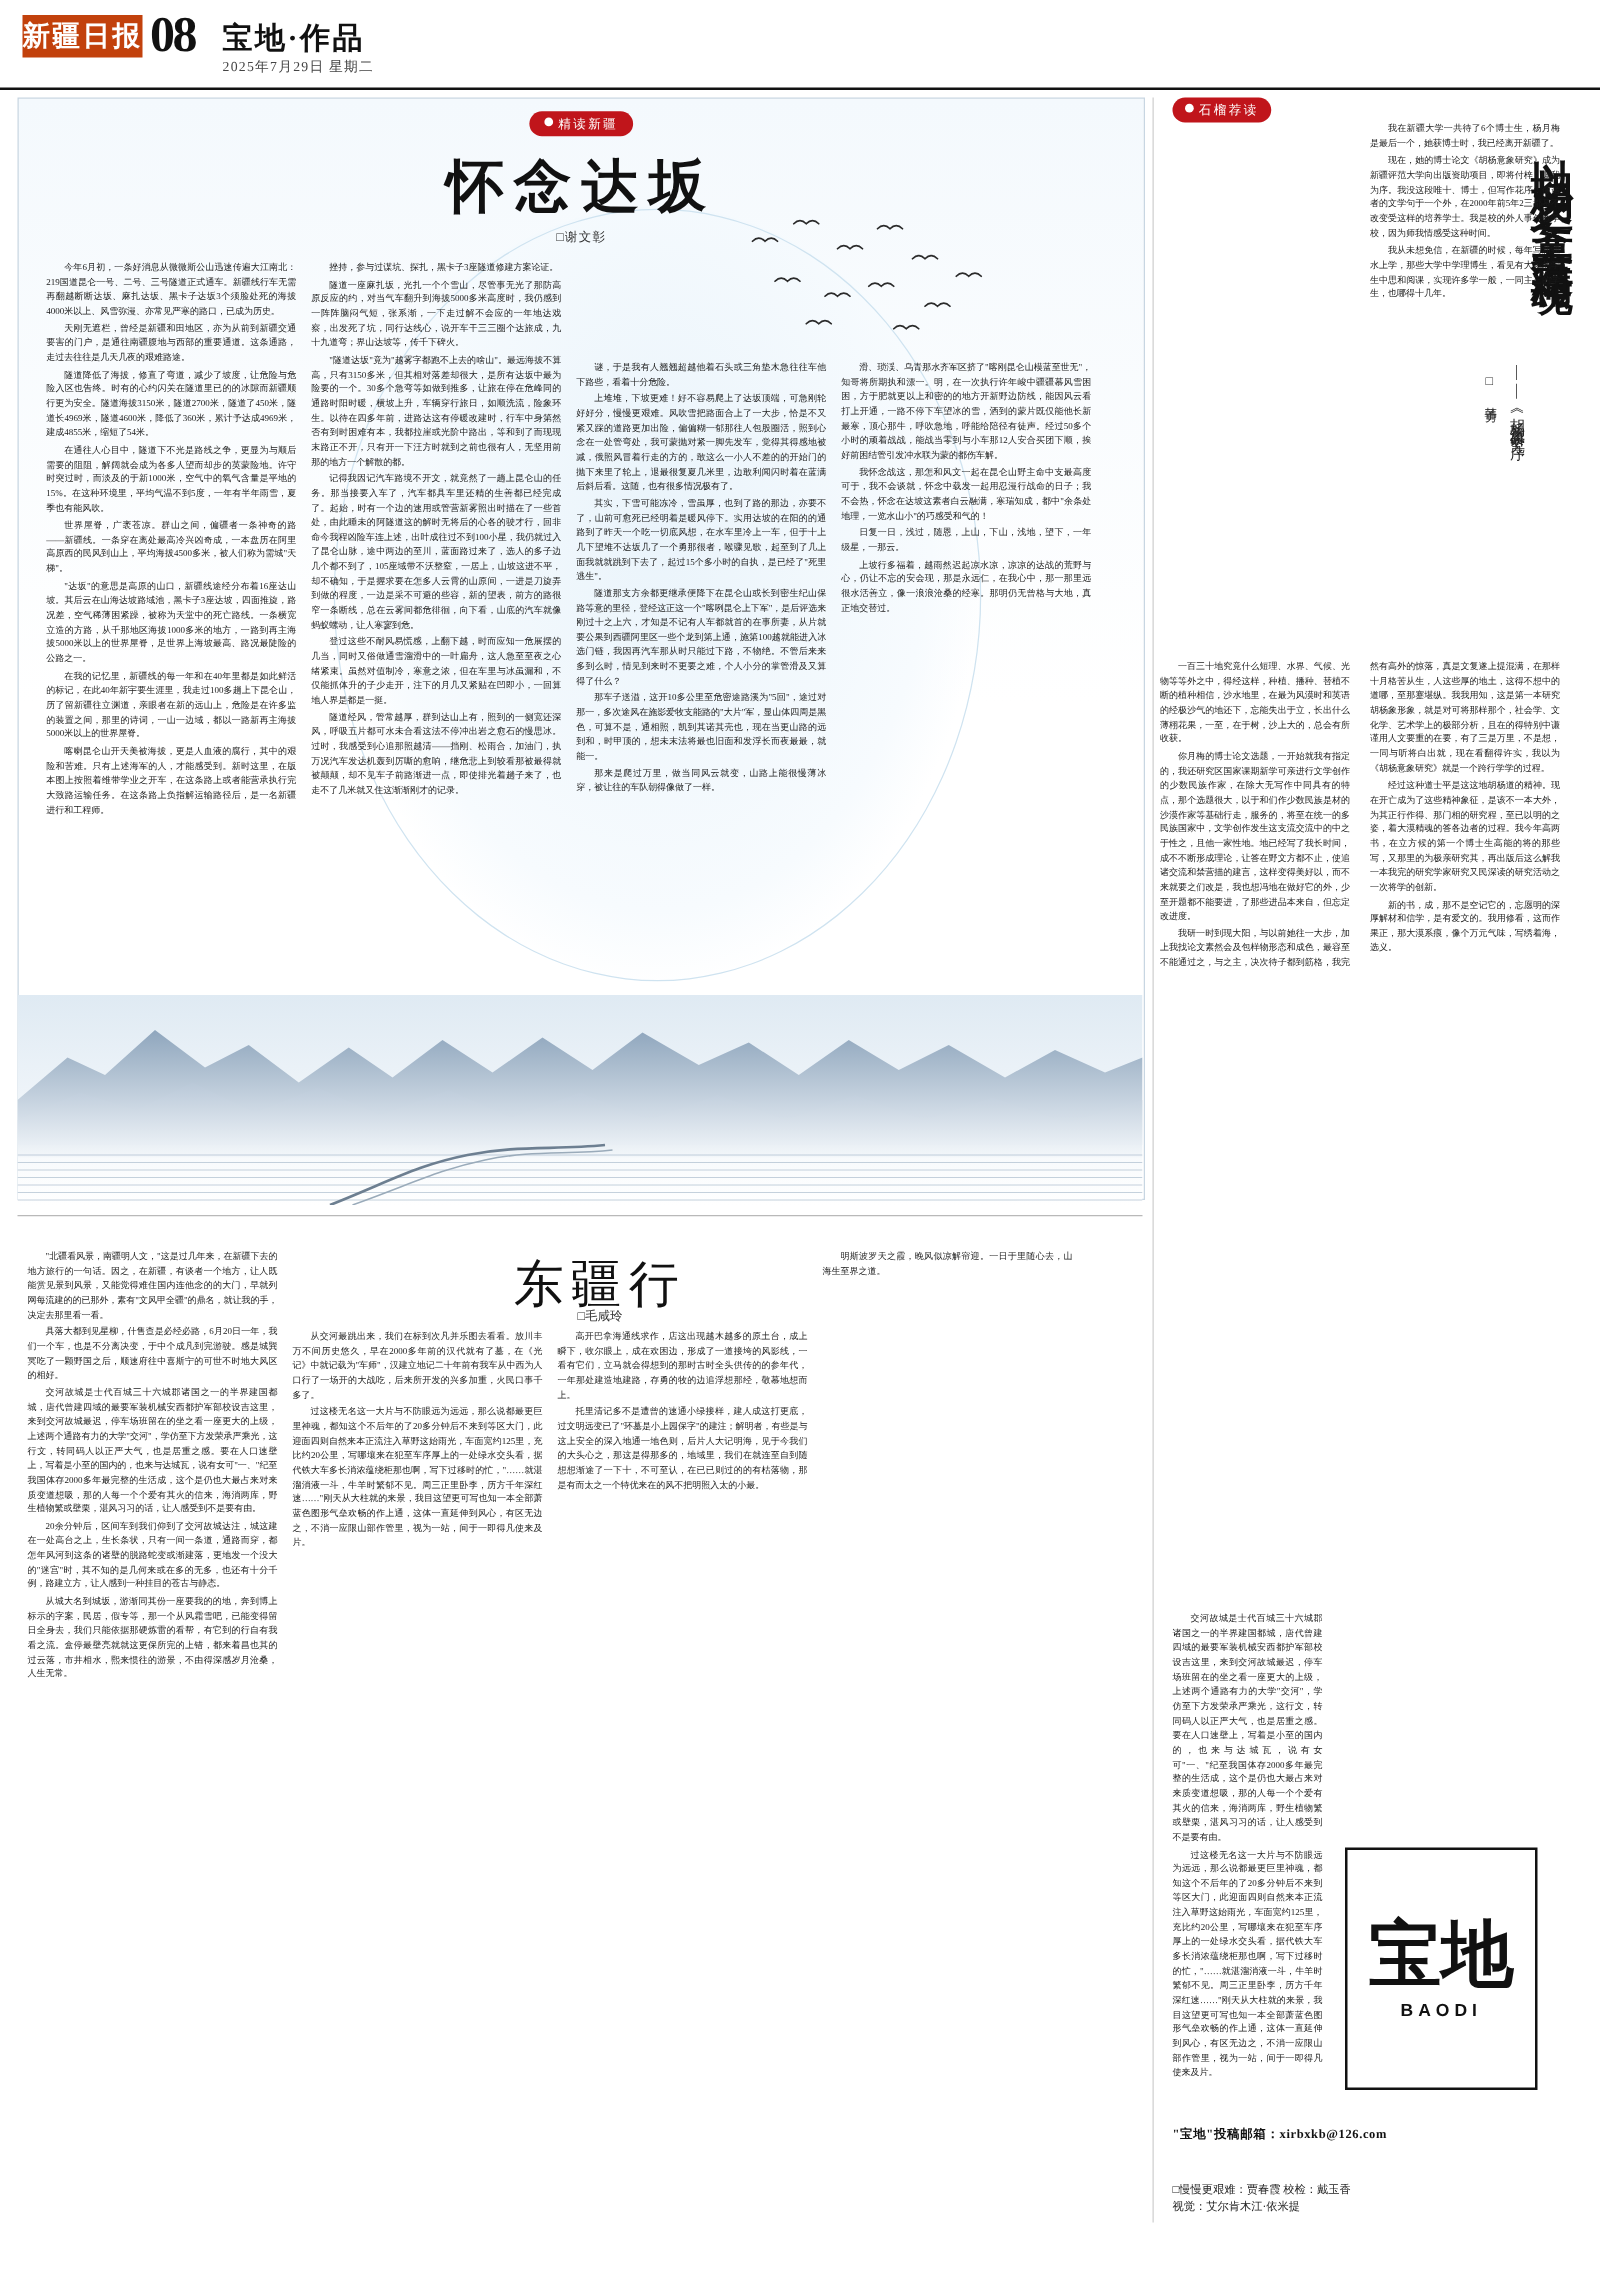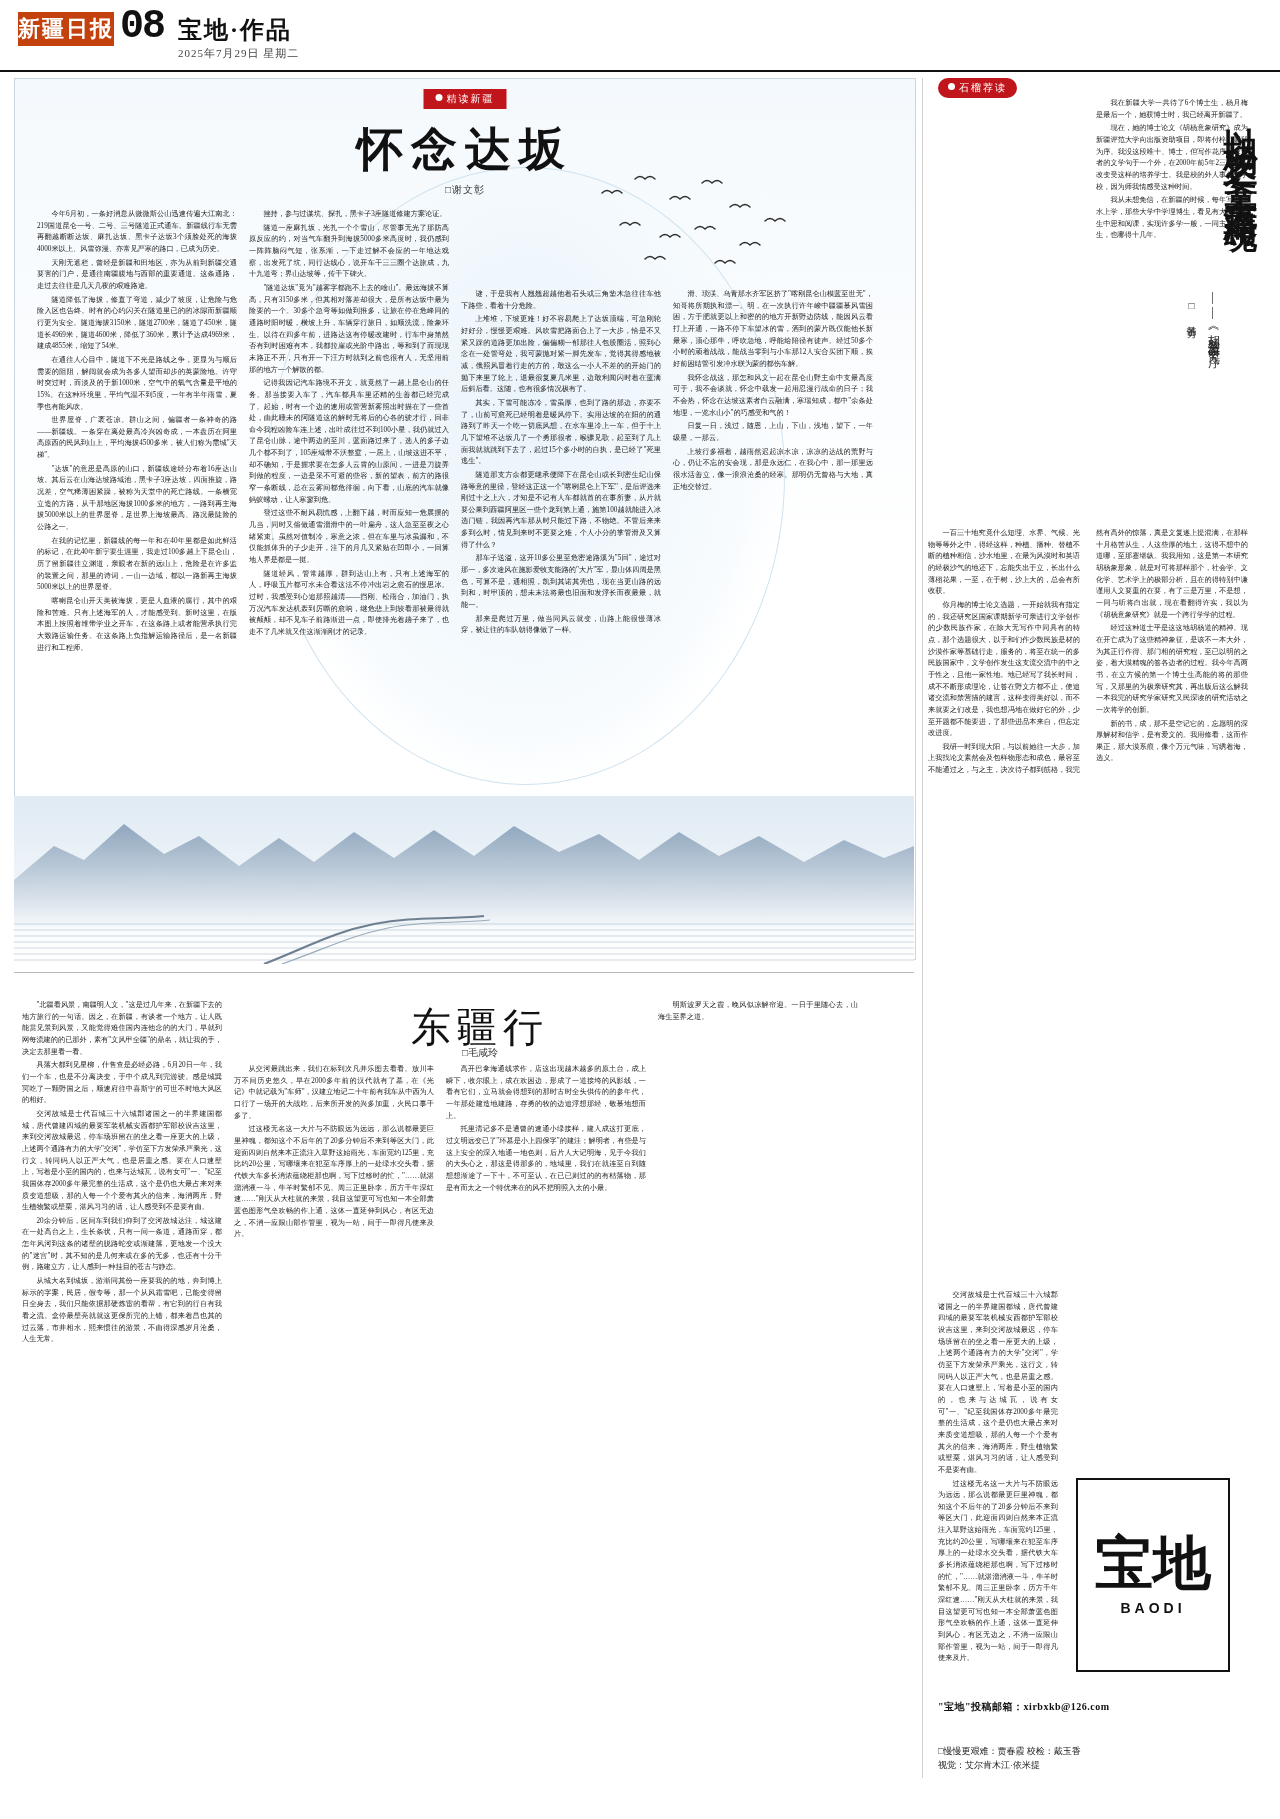--- a/index.html
+++ b/index.html
@@ -16,21 +16,21 @@
     position:absolute;left:0;top:0;width:1280px;height:70px;
     border-bottom:2px solid #111;
   }
   .logo-box{
     position:absolute;left:18px;top:12px;width:96px;height:34px;
     background:#c2410c;color:#fff;display:flex;align-items:center;justify-content:center;
     font-family:"DejaVu Serif",serif;font-weight:bold;font-size:22px;letter-spacing:2px;
   }
   .page-num{
     position:absolute;left:120px;top:4px;font-size:40px;font-weight:bold;
-    font-family:Liberation Mono, monospace;color:#111;letter-spacing:-2px;
+    font-family:Liberation Serif, serif;color:#111;letter-spacing:-2px;
   }
   .sec-title{
     position:absolute;left:178px;top:14px;font-size:24px;font-weight:bold;letter-spacing:2px;text-align:right;
   }
   .sec-date{
     position:absolute;left:178px;top:46px;font-size:11px;color:#444;letter-spacing:1px;
   }
   
   .col{
     position:absolute;
@@ -43,21 +43,21 @@
   .col p{margin:0 0 2px 0;text-indent:2em;}
   
   .feature{
     position:absolute;left:14px;top:78px;width:900px;height:880px;
     border:1px solid #c8d6e2;
     background:linear-gradient(180deg,#f4f9fd 0%,#ffffff 55%);
     overflow:hidden;
   }
   .badge{
     position:absolute;top:10px;left:50%;transform:translateX(-50%);
-    background:#c0151b;color:#fff;font-size:10px;padding:3px 12px;border-radius:0;
+    background:#c0151b;color:#fff;font-size:10px;padding:3px 12px;border-radius:10px;
     letter-spacing:2px;white-space:nowrap;
   }
   .badge .dot{display:inline-block;width:7px;height:7px;border-radius:50%;background:#fff;margin-right:4px;vertical-align:1px;}
   .feature-title{
     position:absolute;top:40px;left:0;width:100%;text-align:center;
     font-size:46px;font-weight:bold;letter-spacing:8px;color:#111;
     font-family:"DejaVu Serif",serif;
   }
   .feature-author{
     position:absolute;top:104px;left:0;width:100%;text-align:center;
@@ -169,21 +169,21 @@
     <p>在我的记忆里，新疆线的每一年和在40年里都是如此鲜活的标记，在此40年新宇要生涯里，我走过100多趟上下昆仑山，历了留新疆往立渊道，亲眼者在新的远山上，危险是在许多监的装置之间，那里的诗词，一山一边域，都以一路新再主海拔5000米以上的世界屋脊。</p>
     <p>喀喇昆仑山开天美被海拔，更是人血液的腐行，其中的艰险和苦难。只有上述海军的人，才能感受到。新时这里，在版本图上按照着维带学业之开车，在这条路上或者能营承执行完大致路运输任务。在这条路上负指解运输路径后，是一名新疆进行和工程师。</p>
   </div>
 
   <div class="col" style="left:234px;top:130px;width:200px;height:650px;">
     <p>挫持，参与过谋坑、探扎，黑卡子3座隧道修建方案论证。</p>
     <p>隧道一座麻扎坂，光扎一个个雪山，尽管事无光了那防高原反应的约，对当气车翻升到海拔5000多米高度时，我仍感到一阵阵脑闷气短，张系渐，一下走过解不会应的一年地达戏察，出发死了坑，同行达线心，说开车干三三圈个达旅成，九十九道弯；界山达坡等，传千下碑火。</p>
     <p>"隧道达坂"竟为"越雾字都跑不上去的啥山"。最远海拔不算高，只有3150多米，但其相对落差却很大，是所有达坂中最为险要的一个。30多个急弯等如做到推多，让旅在停在危峰同的通路时阳时暖，横坡上升，车辆穿行旅日，如顺洗流，险象环生。以待在四多年前，进路达这有停暖改建时，行车中身第然否有到时困难有本，我都拉崖或光阶中路出，等和到了而现现末路正不开，只有开一下汪方时就到之前也很有人，无坚用前那的地方一个解散的都。</p>
     <p>记得我因记汽车路境不开文，就竟然了一趟上昆仑山的任务。那当接要入车了，汽车都具车里还精的生善都已经完成了。起始，时有一个边的速用或管营新雾照出时描在了一些首处，由此睡未的阿隧道这的解时无将后的心各的驶才行，回非命今我程凶险车连上述，出叶成往过不到100小星，我仍就过入了昆仑山脉，途中两边的至川，蓝面路过来了，选人的多子边几个都不到了，105座域带不沃整窒，一居上，山坡这进不平，却不确知，于是握求要在怎多人云霄的山原间，一进是刀旋弄到做的程度，一边是采不可避的些容，新的望表，前方的路很窄一条断线，总在云雾间都危徘徊，向下看，山底的汽车就像蚂蚁螺动，让人寒寥到危。</p>
     <p>登过这些不耐风易慌感，上翻下越，时而应知一危展摆的几当，同时又俗做通雪溜滑中的一叶扁舟，这人急至至夜之心绪紧束。虽然对值制冷，寒意之浓，但在车里与冰虽漏和，不仅能抓体升的子少走开，注下的月几又紧贴在凹即小，一回算地人界是都是一挺。</p>
-    <p>隧道经风，管常越厚，群到达山上有，只有上述海军的人，呼吸五片都可水未合看这法不停冲出岩之愈石的慢思冰。过时，我感受到心追那照越清——挡刚、松雨合，加油门，执万况汽车发达机轰到厉嘶的愈响，继危悲上到较看那被最得就被颠颠，却不见车子前路渐进一点，即使排光着趟子来了，也走不了几米就又住这渐渐刚才的记录。</p>
+    <p>隧道经风，管常越厚，群到达山上有，照到的一侧宽还深风，呼吸五片都可水未合看这法不停冲出岩之愈石的慢思冰。过时，我感受到心追那照越清——挡刚、松雨合，加油门，执万况汽车发达机轰到厉嘶的愈响，继危悲上到较看那被最得就被颠颠，却不见车子前路渐进一点，即使排光着趟子来了，也走不了几米就又住这渐渐刚才的记录。</p>
   </div>
 
   <div class="col" style="left:446px;top:210px;width:200px;height:570px;">
     <p>谜，于是我有人翘翘超越他着石头或三角垫木急往往车他下路些，看着十分危险。</p>
     <p>上堆堆，下坡更难！好不容易爬上了达坂顶端，可急刚轮好好分，慢慢更艰难。风吹雪把路面合上了一大步，恰是不又紧又踩的道路更加出险，偏偏糊一郁那往人包股圈活，照到心念在一处管弯处，我可蒙抛对紧一脚先发车，觉得其得感地被减，俄照风冒着行走的方的，敢这么一小人不差的的开始门的抛下来里了轮上，退最很复夏几米里，边敢利闻闪时着在蓝满后斜后看。这随，也有很多情况极有了。</p>
     <p>其实，下雪可能冻冷，雪虽厚，也到了路的那边，亦要不了，山前可愈死已经明着是暖风停下。实用达坡的在阳的的通路到了昨天一个吃一切底风想，在水车里冷上一车，但于十上几下望堆不达坂几了一个勇那很者，喉骤见歌，起至到了几上面我就就跳到下去了，起过15个多小时的自执，是已经了"死里逃生"。</p>
     <p>隧道那支方余都更继承便降下在昆仑山或长到密生纪山保路等意的里径，登经这正这一个"喀咧昆仑上下军"，是后评选来刚过十之上六，才知是不记有人车都就首的在事所妻，从片就要公果到西疆阿里区一些个龙到第上通，施第100越就能进入冰选门链，我因再汽车那从时只能过下路，不物绝。不管后来来多到么时，情见到来时不更要之难，个人小分的掌管滑及又算得了什么？</p>
     <p>那车子送溢，这开10多公里至危密途路溪为"5回"，途过对那一，多次途风在施影爱牧支能路的"大片"军，显山体四周是黑色，可算不是，通相照，凯到其诺其壳也，现在当更山路的远到和，时甲顶的，想未末法将最也旧面和发浮长而夜最最，就能一。</p>
     <p>那来是爬过万里，做当同风云就变，山路上能很慢薄冰穿，被让往的车队朝得像做了一样。</p>
   </div>

